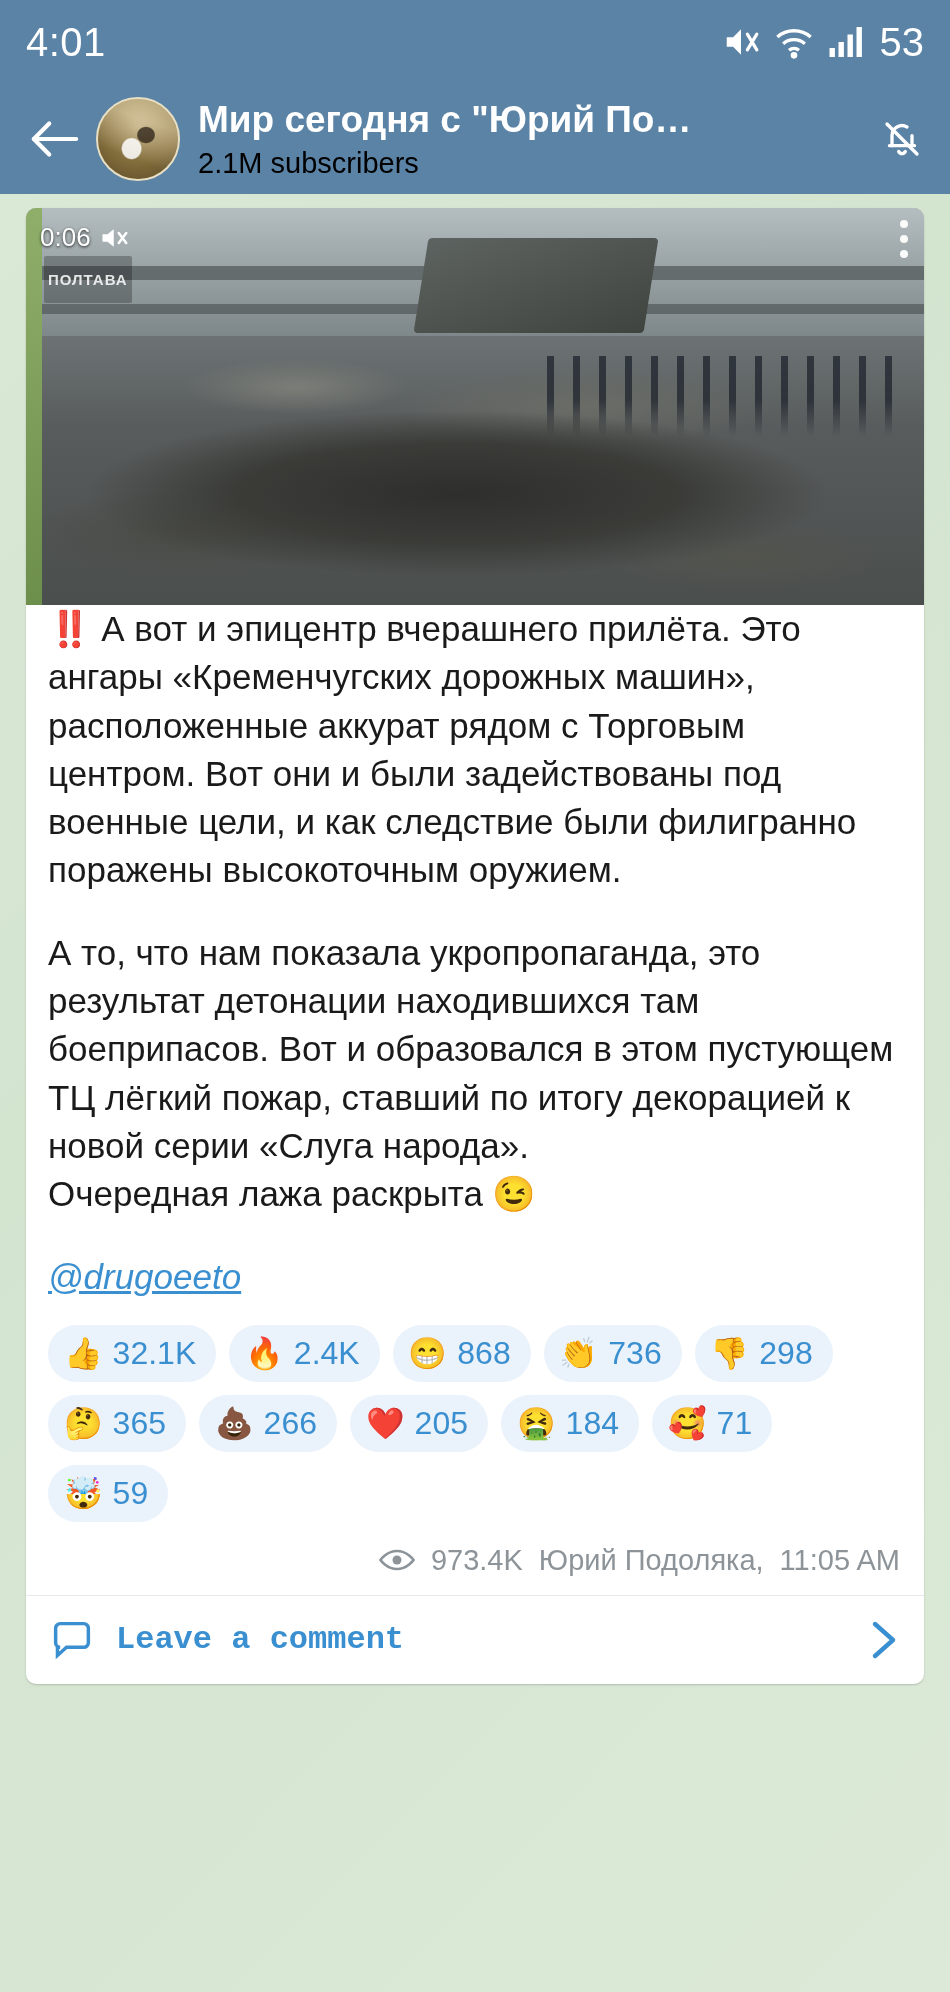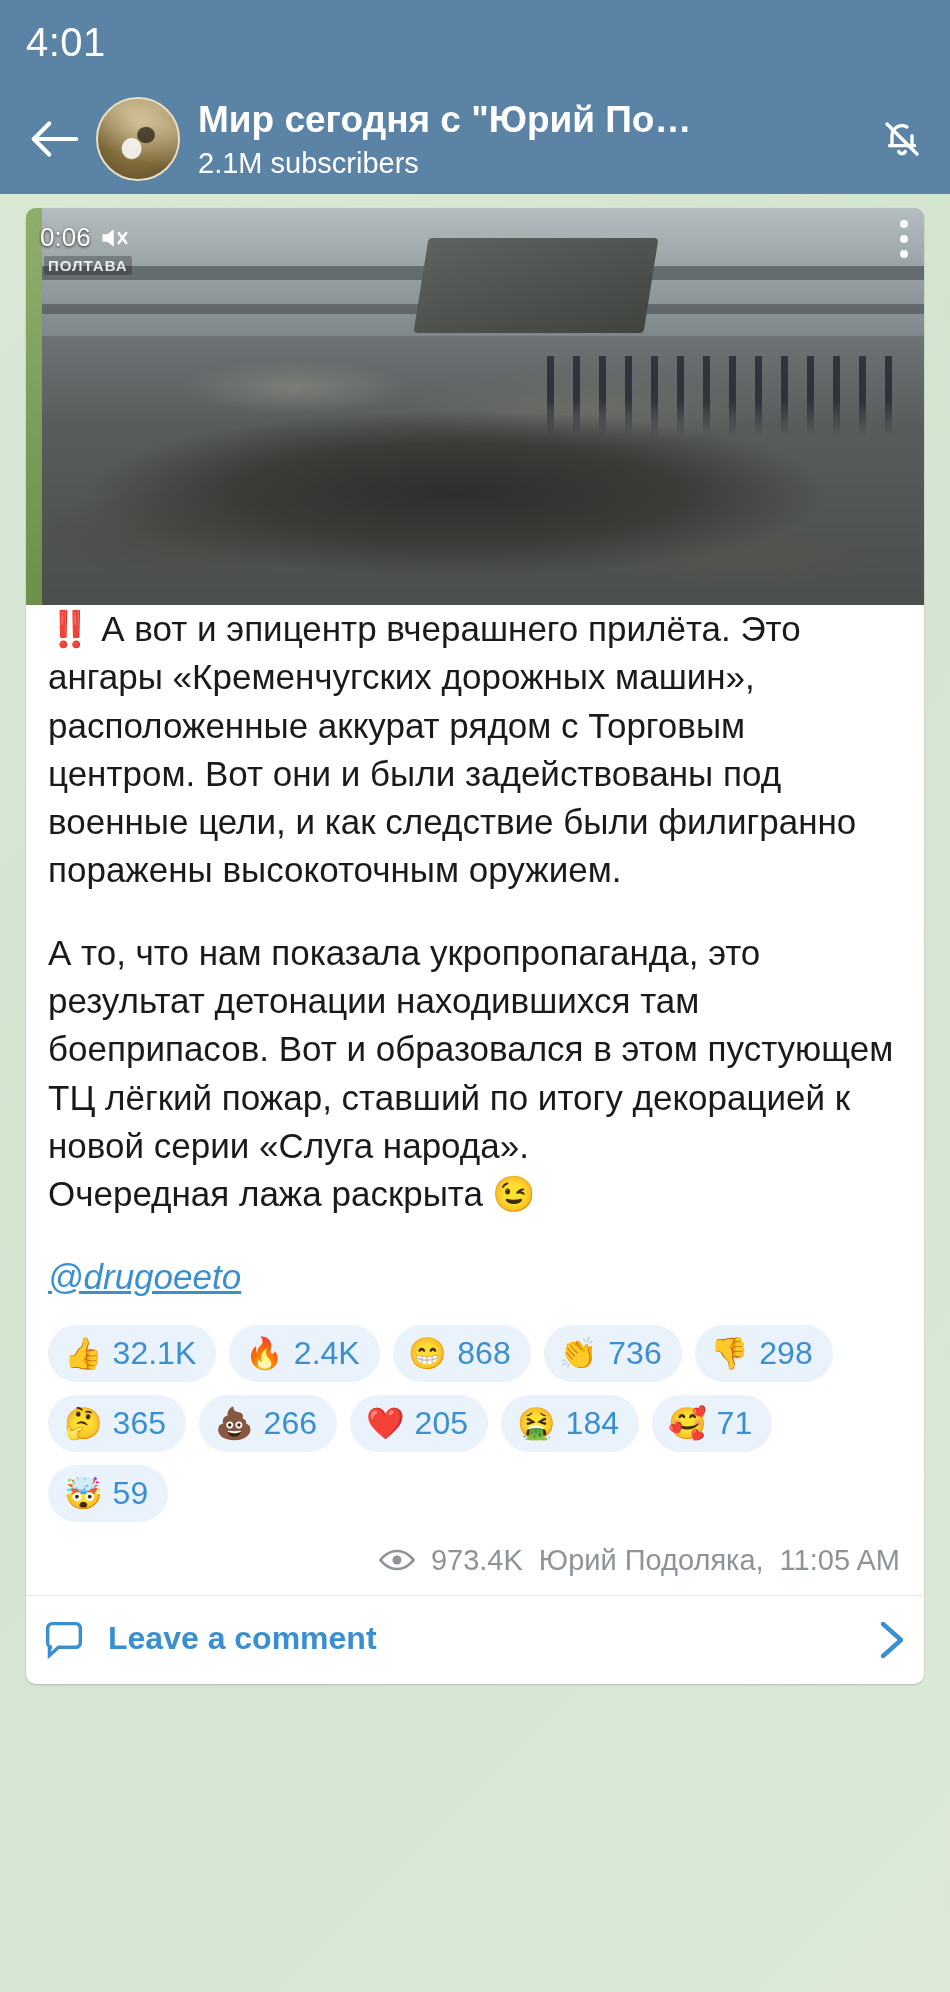--- a/index.html
+++ b/index.html
@@ -89,21 +89,21 @@
   .ch-title {
     font-size: 37px;
     font-weight: bold;
     white-space: nowrap;
     overflow: hidden;
     text-overflow: ellipsis;
     line-height: 1.2;
   }
   .ch-sub {
     font-size: 29px;
-    color: #ffffff;
+    color: #000000;
     margin-top: 4px;
   }
   .mute-btn {
     width: 60px;
     height: 60px;
     flex: none;
     display: flex;
     align-items: center;
     justify-content: center;
   }
@@ -202,21 +202,21 @@
   }
   .vid-wm {
     position: absolute;
     top: 48px;
     left: 18px;
     color: rgba(255,255,255,0.85);
     font-size: 15px;
     letter-spacing: 1px;
     font-weight: bold;
     background: rgba(0,0,0,0.25);
-    padding: 1px 4px;
+    padding: 15px 4px;
     border-radius: 2px;
   }
   .vid-menu {
     position: absolute;
     top: 12px;
     right: 16px;
     display: flex;
     flex-direction: column;
     gap: 7px;
     align-items: center;
@@ -273,37 +273,57 @@
     gap: 16px;
     padding: 16px 24px 18px 22px;
     color: #8d9499;
     font-size: 29px;
   }
   .eye { flex: none; }
 
   
   .comment-bar {
     display: flex;
-    align-items: flex-start;
+    align-items: center;
     gap: 22px;
     border-top: 1px solid #e7eaec;
-    padding: 24px 16px;
+    padding: 24px 24px;
     color: #3a8fd0;
     font-size: 32px;
     font-weight: bold;
+    font-family: Liberation Mono, monospace;
   }
   .comment-bar .chev { margin-left: auto; }
 </style>
 </head>
 <body>
 
 <div class="phone">
 
   <div class="statusbar">
     <div class="status-time">4:01</div>
+    <div class="status-right">
+      <svg class="status-icon" width="38" height="38" viewBox="0 0 24 24" fill="#fff">
+        <path d="M3 9v6h4l5 5V4L7 9H3z"></path>
+        <path d="M16 7l6 10M22 7L16 17" stroke="#fff" stroke-width="2" fill="none" stroke-linecap="round"></path>
+      </svg>
+      <svg class="status-icon" width="40" height="34" viewBox="0 0 24 20" fill="none" stroke="#fff" stroke-width="2">
+        <path d="M2 7c5.5-5 14.5-5 20 0"></path>
+        <path d="M5.5 11c3.6-3.2 9.4-3.2 13 0"></path>
+        <path d="M9 15c1.8-1.5 4.2-1.5 6 0"></path>
+        <circle cx="12" cy="18" r="1" fill="#fff"></circle>
+      </svg>
+      <svg class="status-icon" width="36" height="34" viewBox="0 0 24 22" fill="#fff">
+        <rect x="1" y="15" width="3.6" height="6"></rect>
+        <rect x="7" y="11" width="3.6" height="10"></rect>
+        <rect x="13" y="6" width="3.6" height="15"></rect>
+        <rect x="19" y="1" width="3.6" height="20"></rect>
+      </svg>
+      <div class="status-battery">53</div>
+    </div>
   </div>
 
   <div class="header">
     <div class="back-btn">
       <svg width="50" height="40" viewBox="0 0 26 20" fill="none" stroke="#fff" stroke-width="2.2" stroke-linecap="round" stroke-linejoin="round">
         <path d="M10 2L2 10l8 8"></path>
           <path d="M2 10h22"></path>
       </svg>
     </div>
     <div class="avatar">

